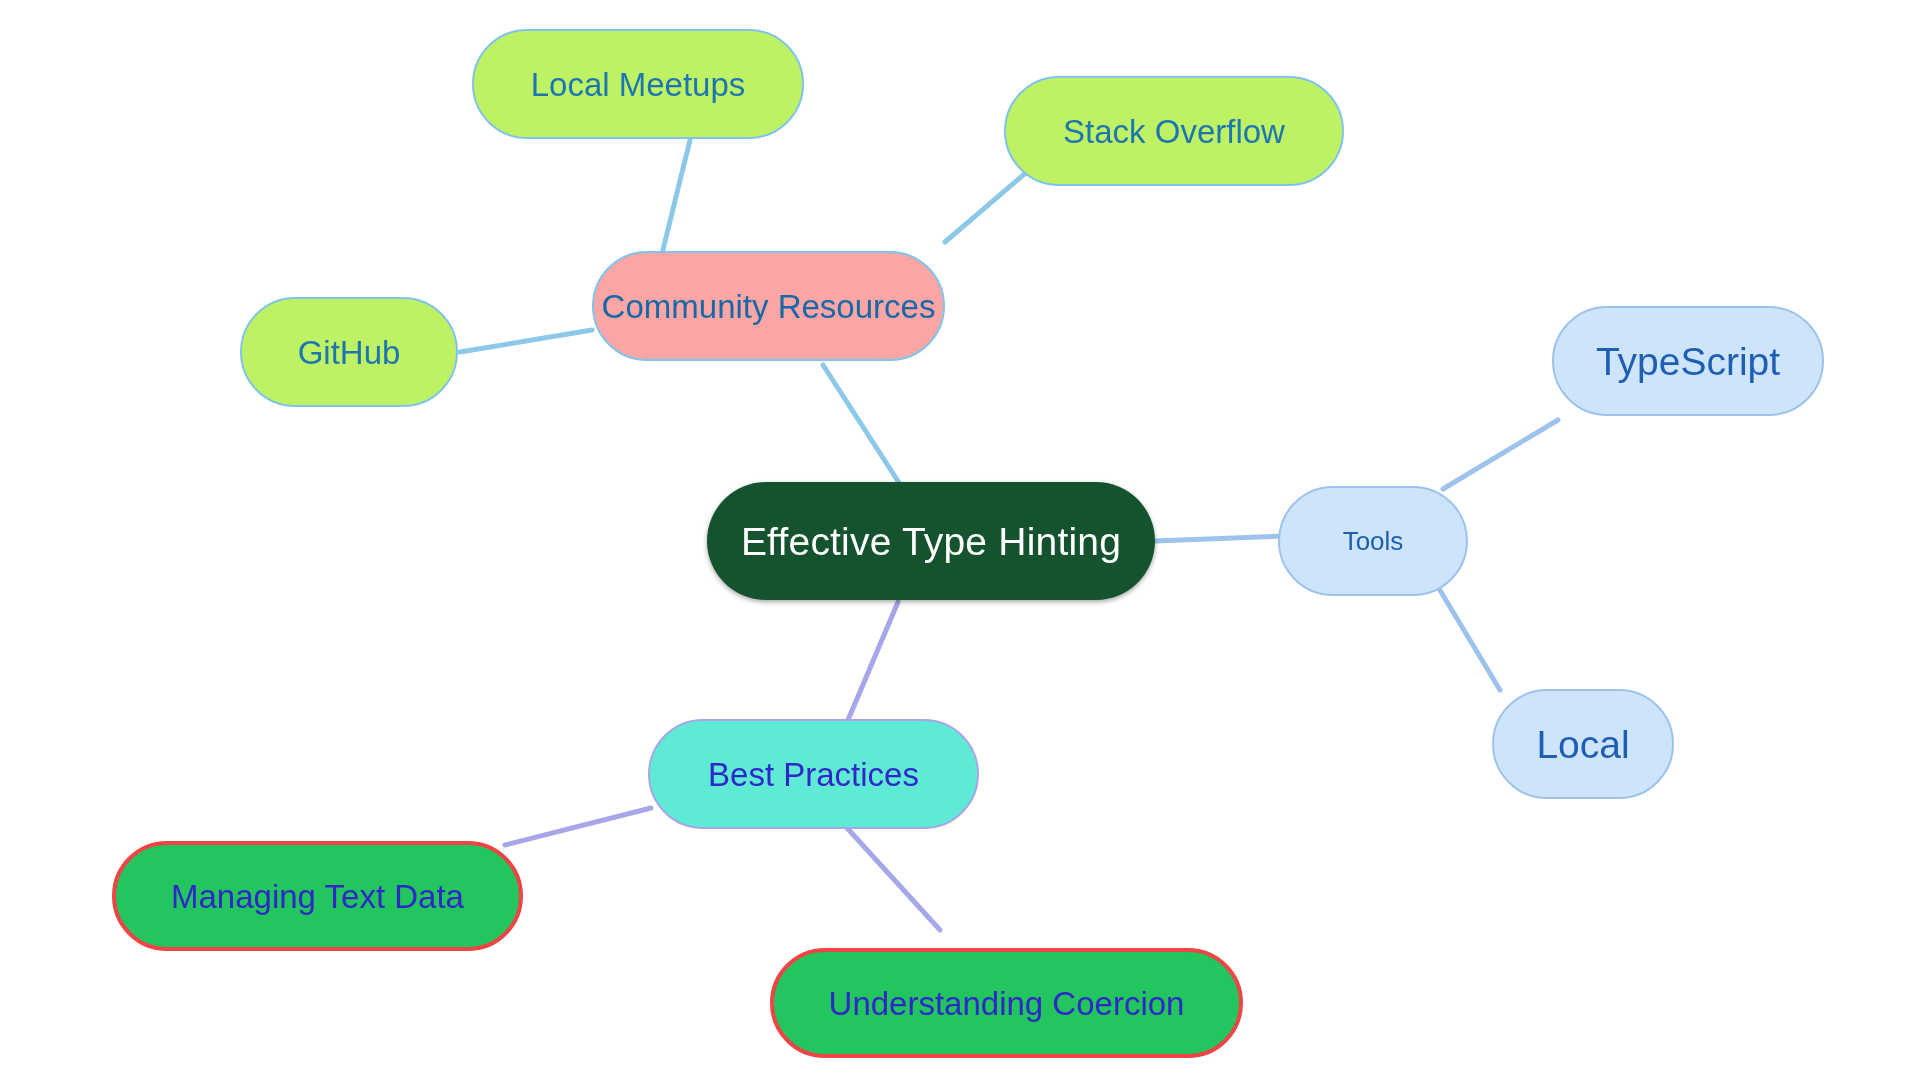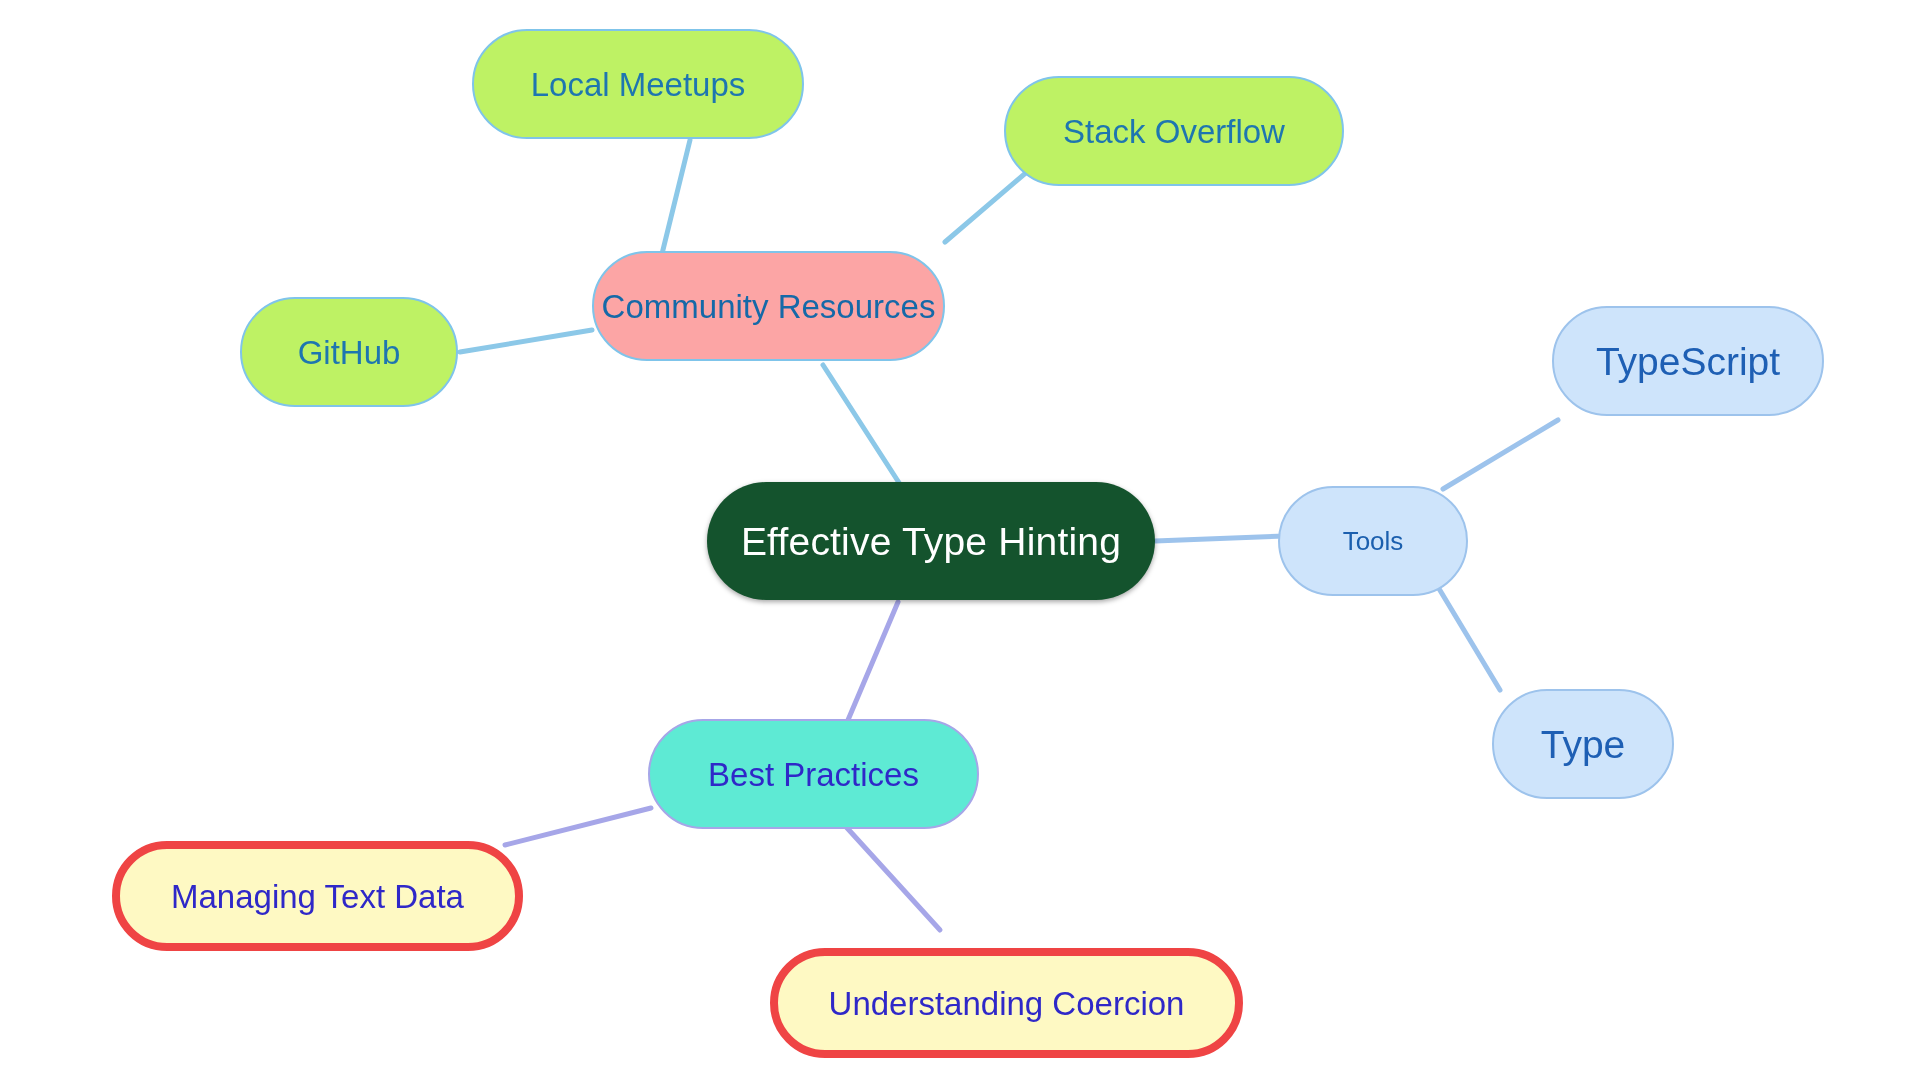--- a/index.html
+++ b/index.html
@@ -84,22 +84,22 @@
 
   .node-branch-purple {
     background: #5eead4;
     border: 2px solid #A6A6E8;
     color: #2F28C8;
     border-radius: 70px;
     font-size: 33px;
   }
 
   .node-leaf-purple {
-    background: #fef9c3;
-    border: 8px solid #ef4444;
+    background: #22c55e;
+    border: 4px solid #ef4444;
     color: #2F28C8;
     border-radius: 70px;
     font-size: 33px;
   }
 </style>
 </head>
 <body>
 
 <div id="mindmap-canvas">
 
@@ -141,21 +141,21 @@
 
   <div class="node node-branch-ltblue" style="left:1278px; top:486px; width:190px; height:110px;">
     <span>Tools</span>
   </div>
 
   <div class="node node-leaf-ltblue" style="left:1552px; top:306px; width:272px; height:110px;">
     <span>TypeScript</span>
   </div>
 
   <div class="node node-leaf-ltblue" style="left:1492px; top:689px; width:182px; height:110px;">
-    <span>Type</span>
+    <span>Local</span>
   </div>
 
   <div class="node node-branch-purple" style="left:648px; top:719px; width:331px; height:110px;">
     <span>Best Practices</span>
   </div>
 
   <div class="node node-leaf-purple" style="left:112px; top:841px; width:411px; height:110px;">
     <span>Managing Text Data</span>
   </div>
 

